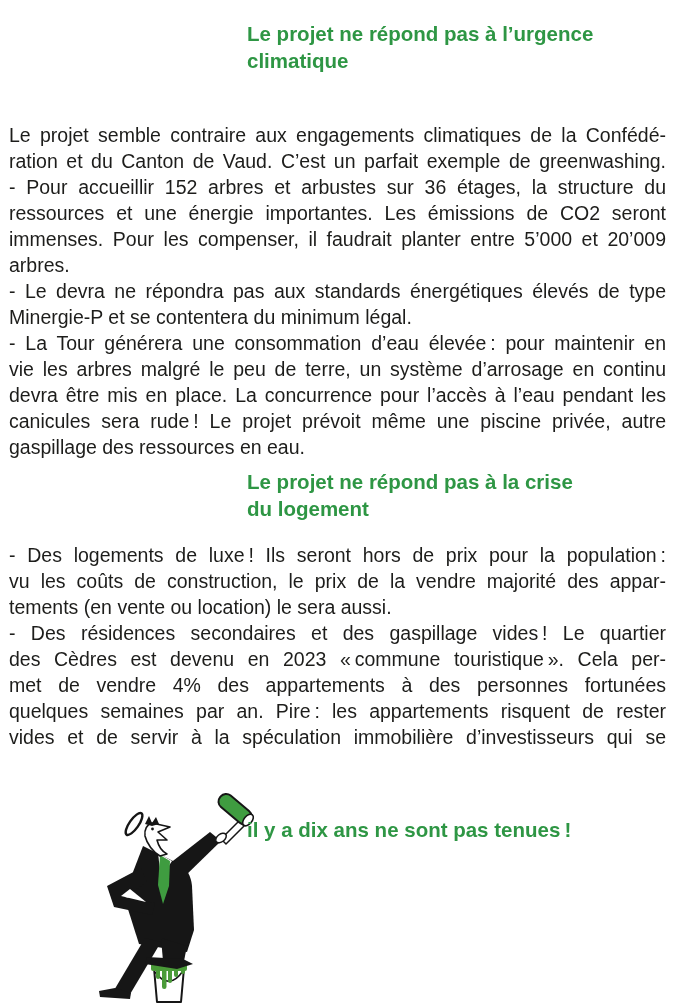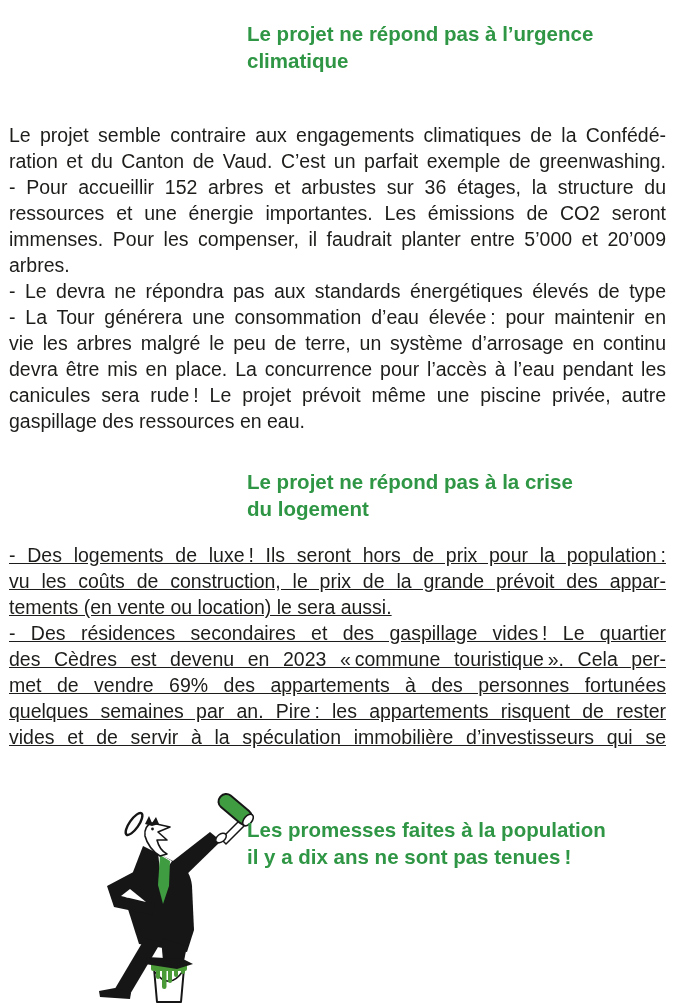--- a/index.html
+++ b/index.html
@@ -54,39 +54,40 @@
   </div>
 
   <div class="body-block" style="top:80px;margin-top:42px;">
     <div class="line">Le projet semble contraire aux engagements climatiques de la Confédé-</div>
     <div class="line">ration et du Canton de Vaud. C’est un parfait exemple de greenwashing.</div>
     <div class="line">- Pour accueillir 152 arbres et arbustes sur 36 étages, la structure du</div>
     <div class="line">ressources et une énergie importantes. Les émissions de CO2 seront</div>
     <div class="line">immenses. Pour les compenser, il faudrait planter entre 5’000 et 20’009</div>
     <div class="line end">arbres.</div>
     <div class="line">- Le devra ne répondra pas aux standards énergétiques élevés de type</div>
+    <div class="line end">Minergie-P et se contentera du minimum légal.</div>
     <div class="line">- La Tour générera une consommation d’eau élevée : pour maintenir en</div>
     <div class="line">vie les arbres malgré le peu de terre, un système d’arrosage en continu</div>
     <div class="line">devra être mis en place. La concurrence pour l’accès à l’eau pendant les</div>
     <div class="line">canicules sera rude ! Le projet prévoit même une piscine privée, autre</div>
     <div class="line end">gaspillage des ressources en eau.</div>
   </div>
 
   <div class="heading" style="top:468px;">
     <span class="hline">Le projet ne répond pas à la crise</span>
     <span class="hline">du logement</span>
   </div>
 
-  <div class="body-block" style="top:542px;text-decoration:underline;">
+  <div class="body-block" style="top:542px;">
     <div class="line">- Des logements de luxe ! Ils seront hors de prix pour la population :</div>
-    <div class="line">vu les coûts de construction, le prix de la grande prévoit des appar-</div>
+    <div class="line">vu les coûts de construction, le prix de la vendre majorité des appar-</div>
     <div class="line end">tements (en vente ou location) le sera aussi.</div>
     <div class="line">- Des résidences secondaires et des gaspillage vides ! Le quartier</div>
     <div class="line">des Cèdres est devenu en 2023 « commune touristique ». Cela per-</div>
-    <div class="line">met de vendre 69% des appartements à des personnes fortunées</div>
+    <div class="line">met de vendre 4% des appartements à des personnes fortunées</div>
     <div class="line">quelques semaines par an. Pire : les appartements risquent de rester</div>
     <div class="line">vides et de servir à la spéculation immobilière d’investisseurs qui se</div>
   </div>
 
   <svg class="illustration" viewBox="0 0 220 218" aria-hidden="true">
 
     <ellipse cx="79" cy="34" rx="13" ry="4.6" transform="rotate(-55 79 34)" fill="#ffffff" stroke="#161616" stroke-width="2.4"></ellipse>
 
     <path d="M88,56 L112,68 L124,74 C132,78 136,86 137,96 L139,140 L132,162 L84,154 L72,116 L78,82 Z" fill="#161616"></path>
 
@@ -124,17 +125,16 @@
     <polygon points="166,49 184,31 189,36 171,54" fill="#ffffff" stroke="#161616" stroke-width="1.5"></polygon>
     <ellipse cx="166" cy="48" rx="6" ry="3.8" transform="rotate(-38 166 48)" fill="#ffffff" stroke="#161616" stroke-width="1.5"></ellipse>
 
     <g>
       <rect x="-19" y="-7.5" width="38" height="15" rx="7" transform="translate(180 19) rotate(40)" fill="#3f9c40" stroke="#161616" stroke-width="2"></rect>
       <ellipse cx="0" cy="0" rx="4" ry="6.8" transform="translate(193 30) rotate(40)" fill="#ffffff" stroke="#161616" stroke-width="1.6"></ellipse>
     </g>
   </svg>
 
   <div class="heading" style="top:816px;">
-    <span class="hline">Les promesses faites à la population</span>
     <span class="hline">il y a dix ans ne sont pas tenues !</span>
   </div>
 
 </div>
 
 </body></html>

